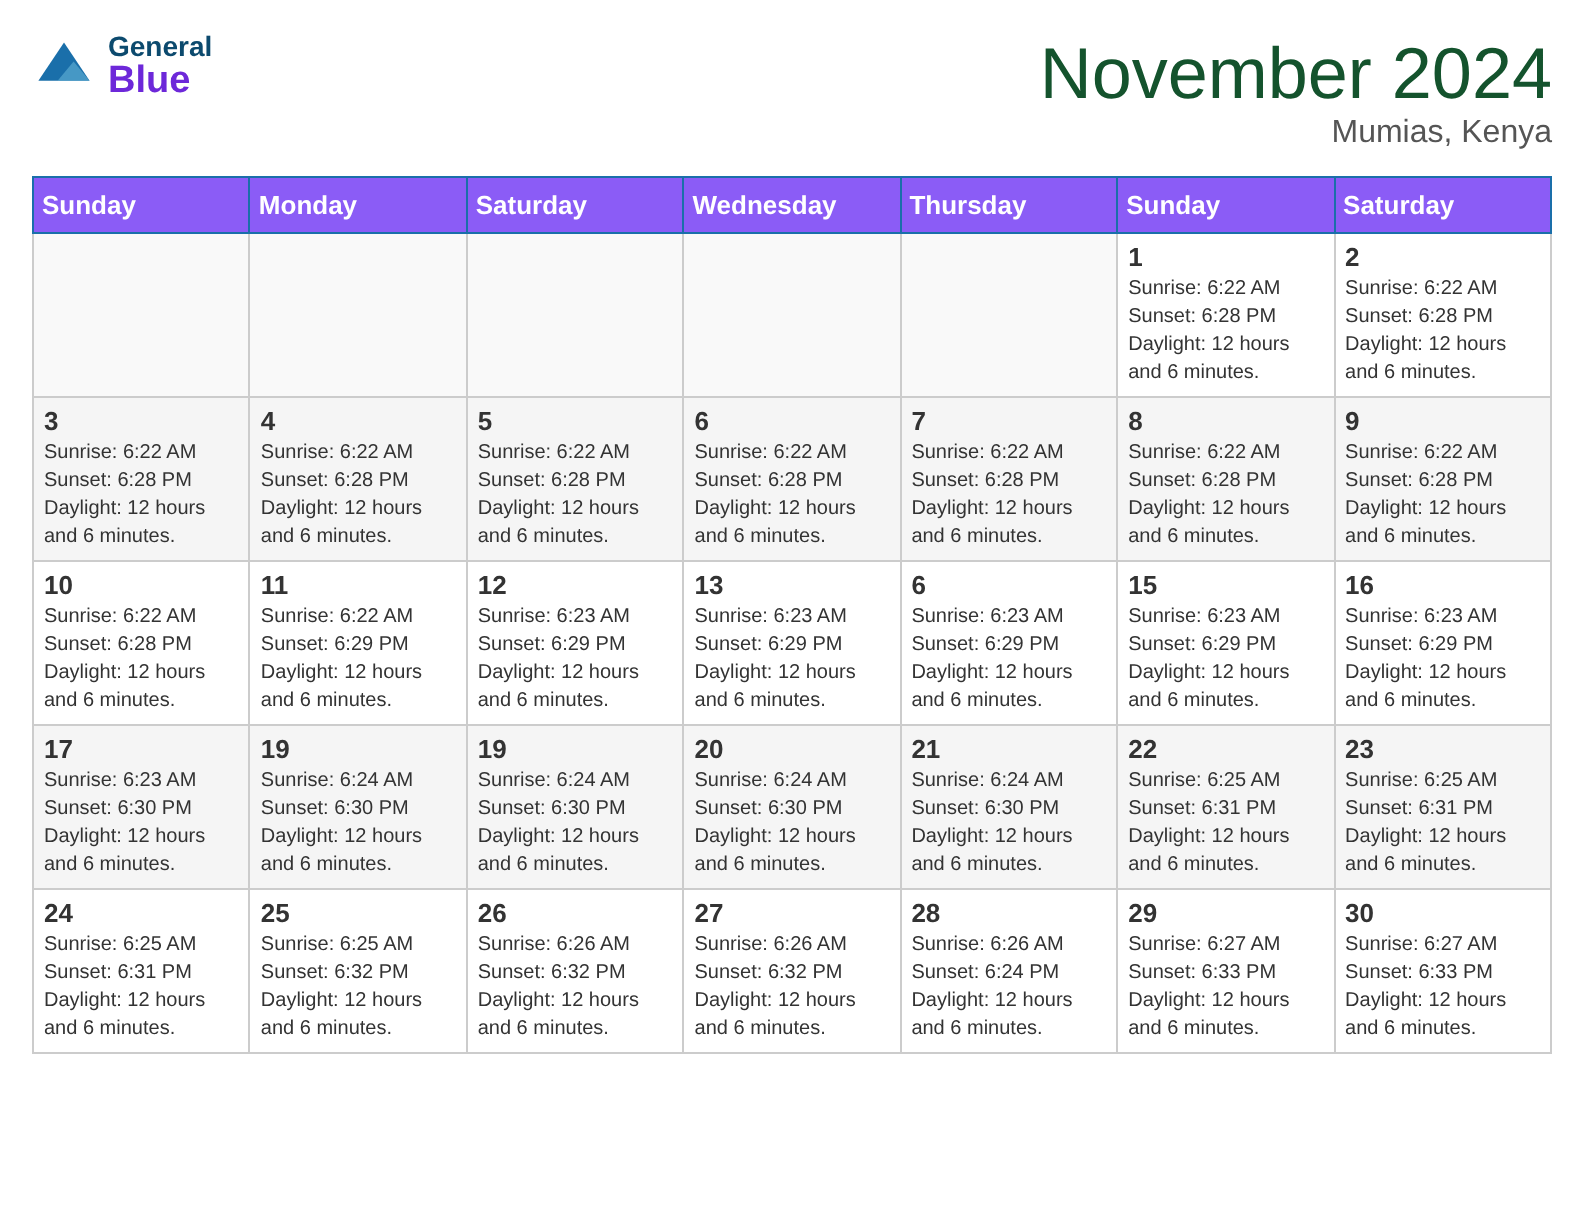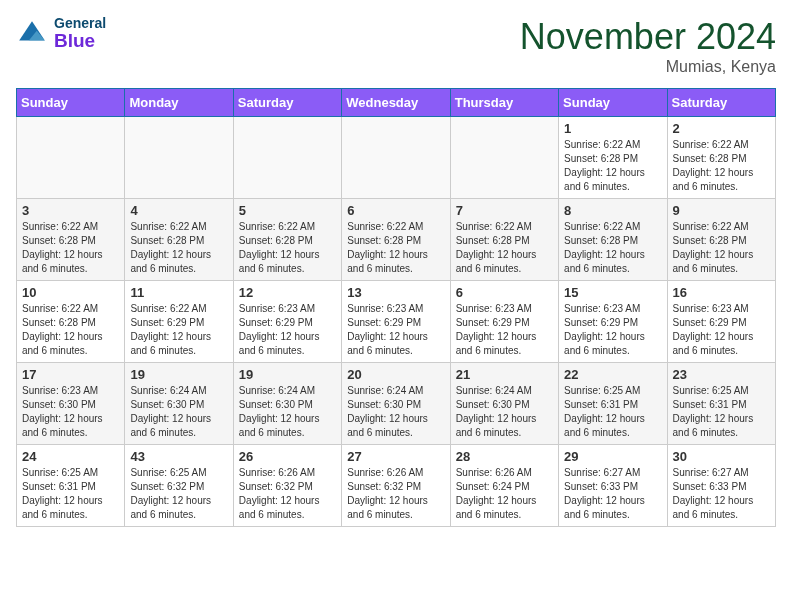--- a/index.html
+++ b/index.html
@@ -281,21 +281,21 @@
         </td>
       </tr>
       <tr>
         <td>
           <span class="day-num">24</span>
           <div class="day-info">Sunrise: 6:25 AM
 Sunset: 6:31 PM
 Daylight: 12 hours and 6 minutes.</div>
         </td>
         <td>
-          <span class="day-num">43</span>
+          <span class="day-num">25</span>
           <div class="day-info">Sunrise: 6:25 AM
 Sunset: 6:32 PM
 Daylight: 12 hours and 6 minutes.</div>
         </td>
         <td>
           <span class="day-num">26</span>
           <div class="day-info">Sunrise: 6:26 AM
 Sunset: 6:32 PM
 Daylight: 12 hours and 6 minutes.</div>
         </td>

